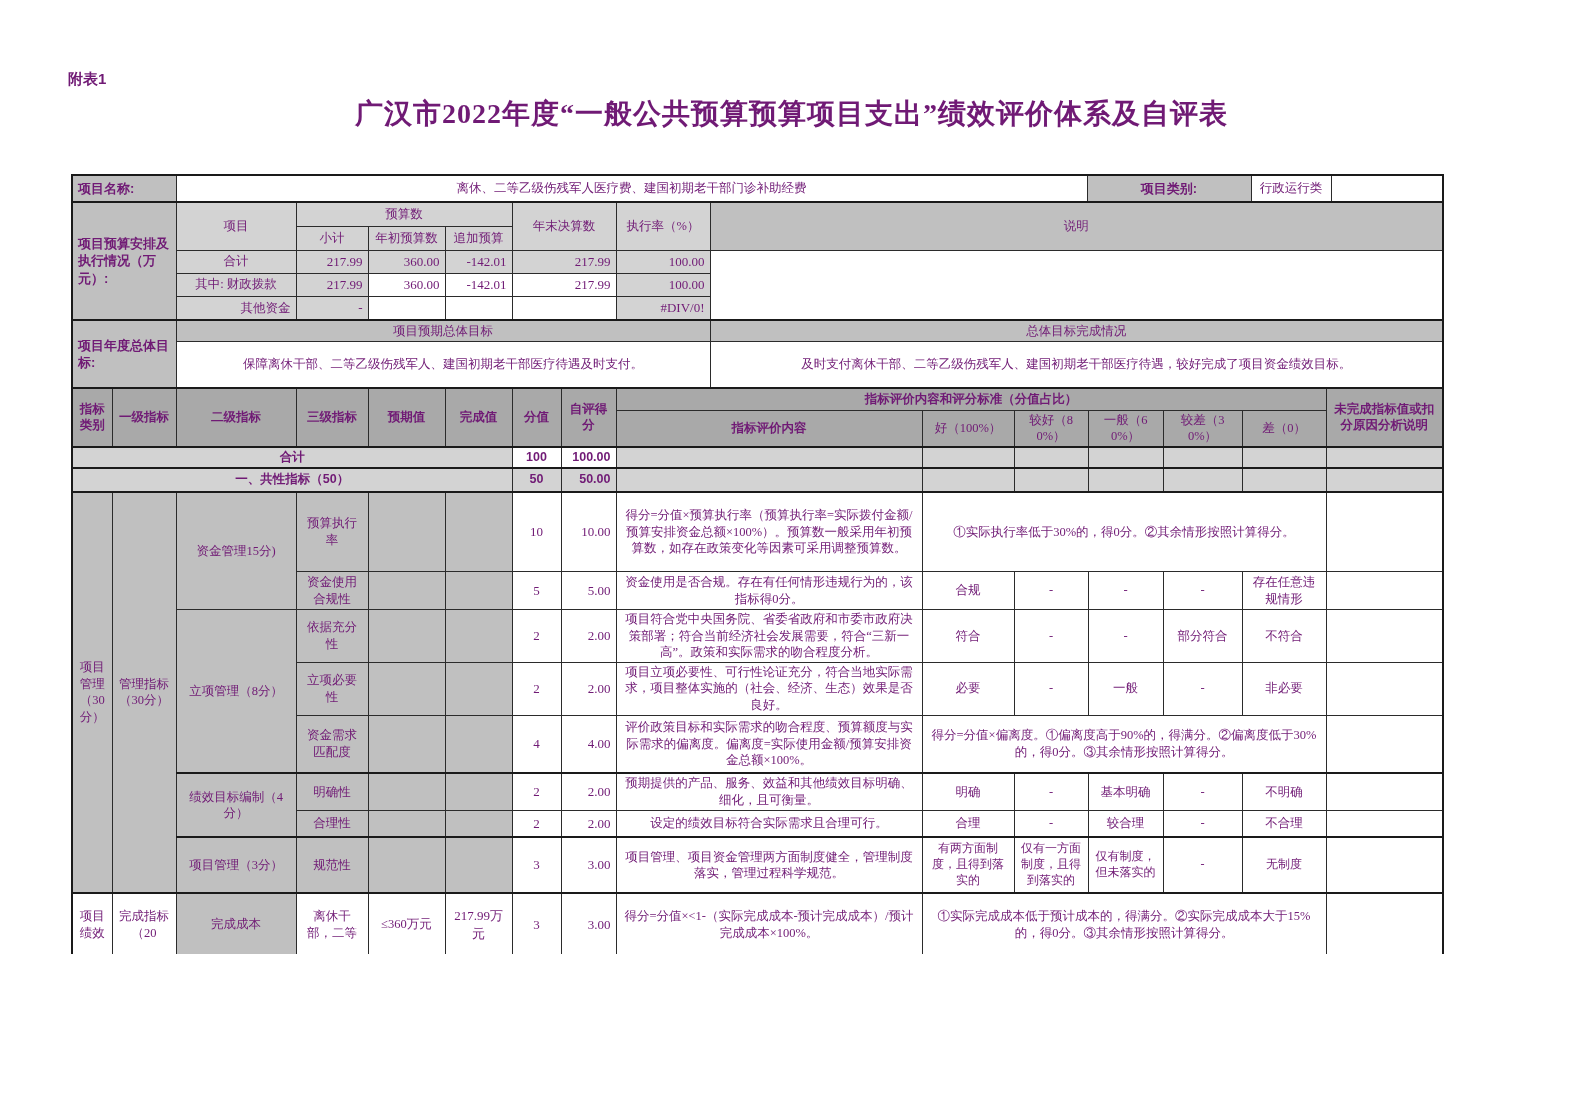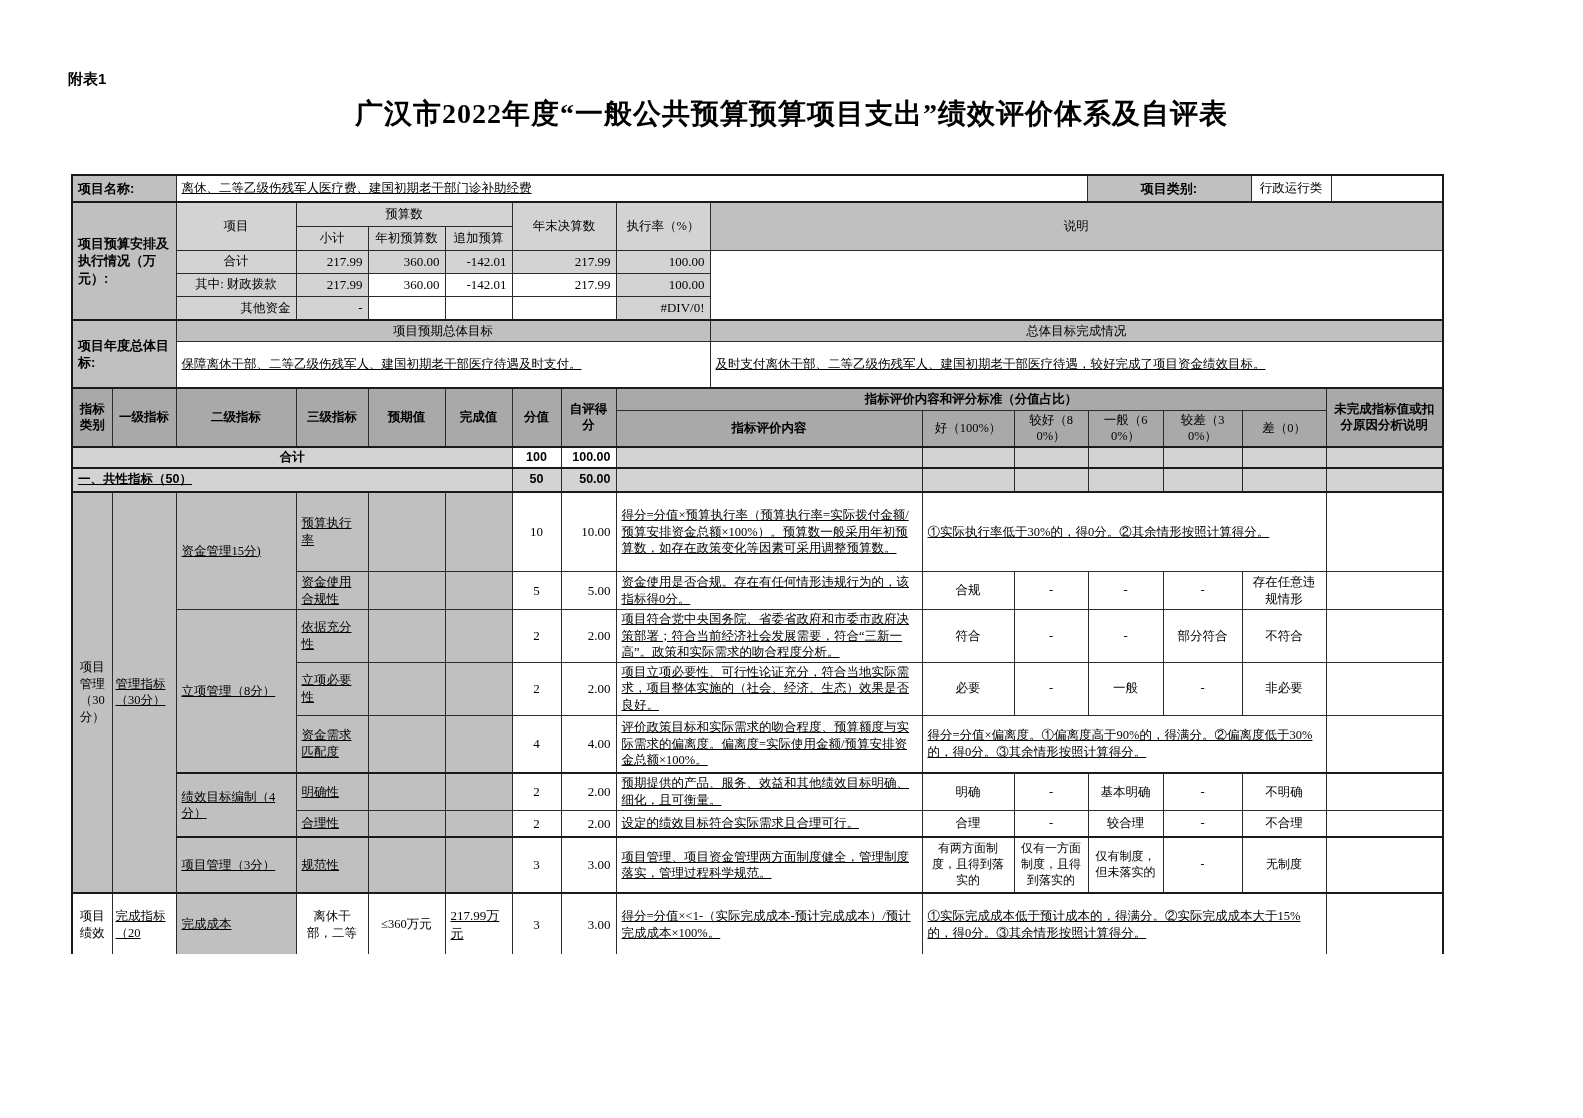--- a/index.html
+++ b/index.html
@@ -1,35 +1,35 @@
 <!DOCTYPE html>
 <html><head>
 <meta charset="utf-8">
 <style>
   html,body{margin:0;padding:0;background:#fff;}
   .page{position:relative;width:1583px;height:954px;background:#ffffff;overflow:hidden;
-        font-family:"Liberation Serif","DejaVu Serif",serif;color:#000000;}
+        font-family:"Liberation Serif","DejaVu Serif",serif;color:#701a75;}
   .attach{position:absolute;left:68px;top:70px;font-family:"Liberation Sans","DejaVu Sans",sans-serif;
           font-weight:bold;font-size:15px;}
   .doc-title{position:absolute;left:0;top:95px;width:100%;text-align:center;font-weight:bold;
              font-size:28px;letter-spacing:1px;font-family:"Liberation Serif","DejaVu Serif",serif;}
   .pageno{position:absolute;top:1056px;right:70px;font-size:15px;font-style:italic;font-weight:bold;}
   .content{position:absolute;left:71px;top:174px;width:1371px;}
   table.tbl{border-collapse:collapse;table-layout:fixed;width:1371px;border:2px solid #1a1a1a;}
   table.tbl + table.tbl{margin-top:-2px;}
   td{border:1px solid #2b2b2b;font-size:12.5px;line-height:1.32;padding:1px 5px;
      word-break:break-all;overflow:hidden;vertical-align:middle;}
   .lab{background:#c0c0c0;font-family:"Liberation Sans","DejaVu Sans",sans-serif;
        font-weight:bold;font-size:13px;}
   .g1{background:#a9a9a9;}   
   .g2{background:#c0c0c0;}   
   .g3{background:#d3d3d3;}   
   .c{text-align:center;}
   .r{text-align:right;}
-  .l{text-align:left;text-decoration:underline;}
+  .l{text-align:center;}
   .sb{font-family:"Liberation Sans","DejaVu Sans",sans-serif;font-weight:bold;}
   .hd{font-family:"Liberation Sans","DejaVu Sans",sans-serif;font-weight:bold;text-align:center;}
   .num{font-size:13px;}
   tr.tt > td{border-top:2px solid #1a1a1a;}
   .small{font-size:12px;}
 </style>
 </head>
 <body>
 
 <div class="page">

